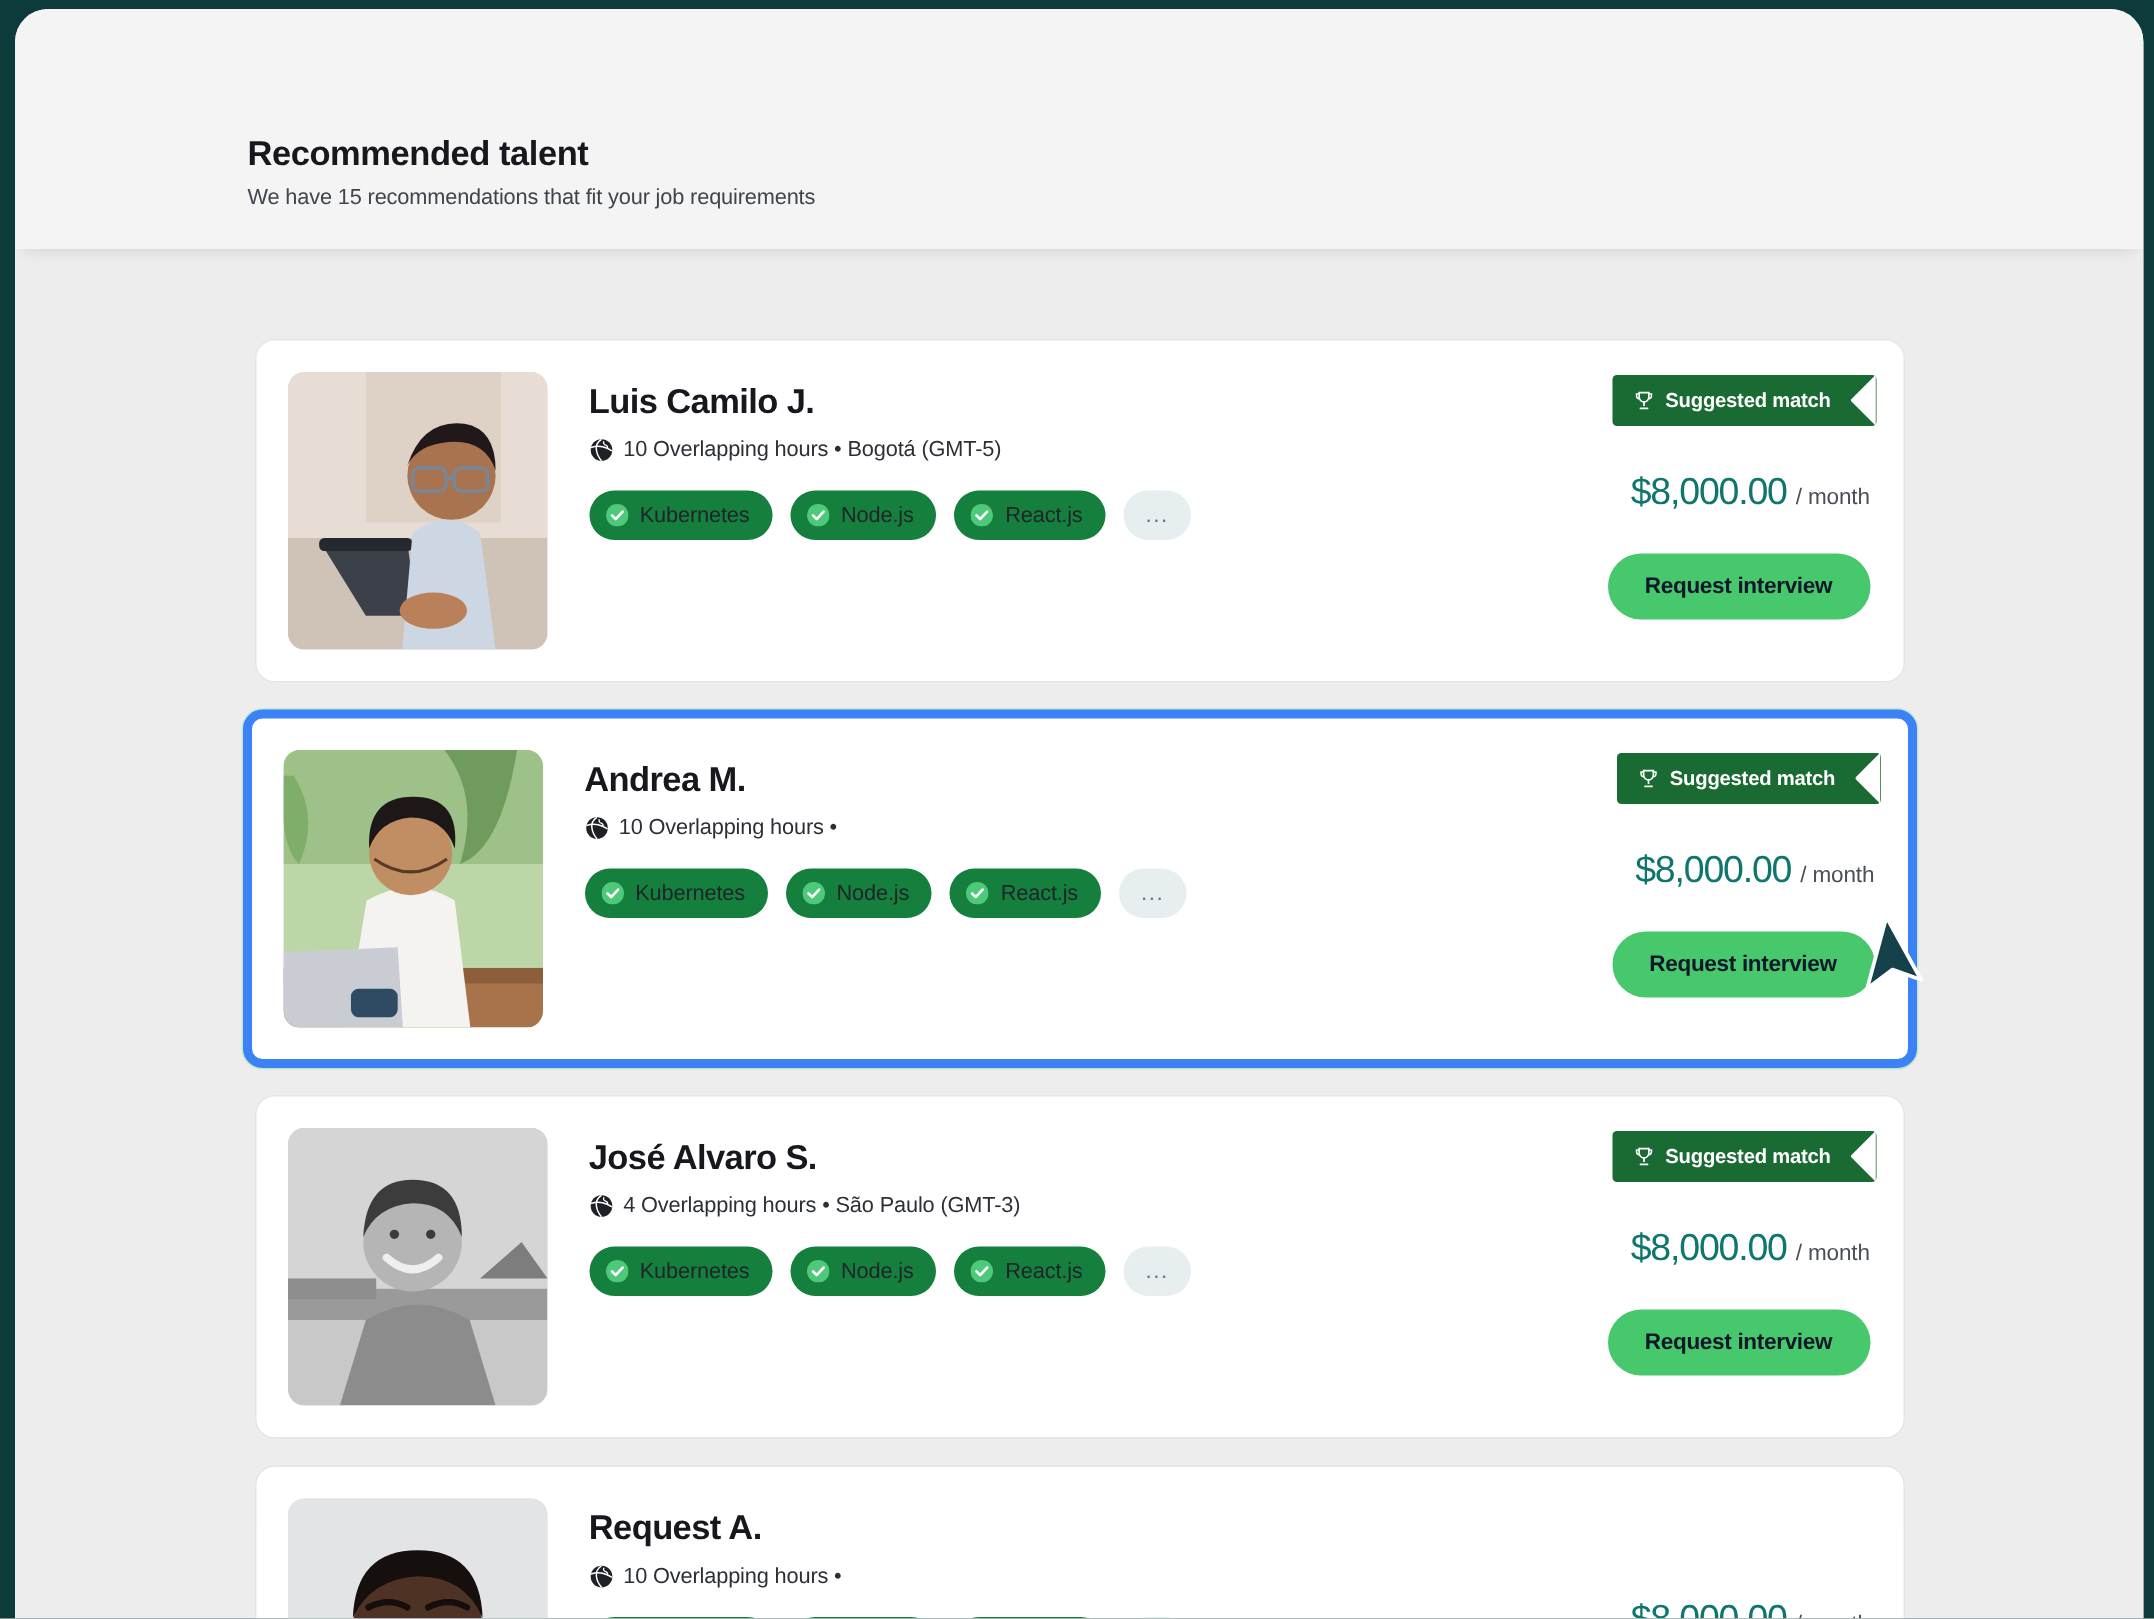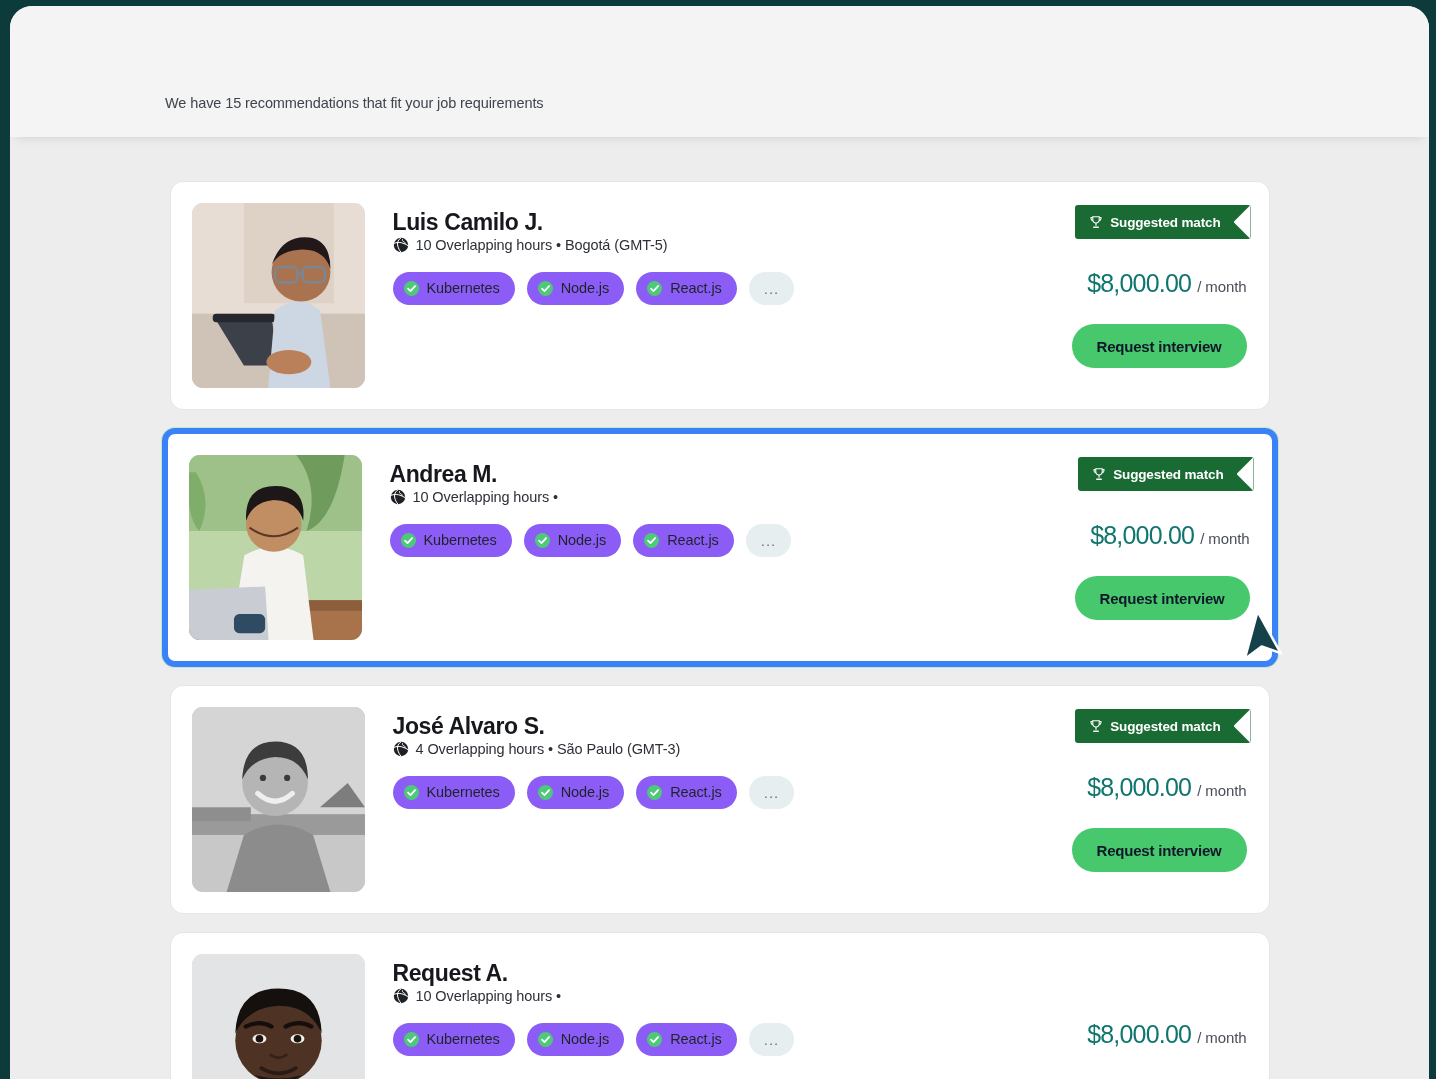--- a/index.html
+++ b/index.html
@@ -50,21 +50,21 @@
     margin-top: 7px;
     font-size: 14.5px;
     color: #3f444d;
     letter-spacing: -0.1px;
   }
 
   
   #list-region {
     flex: 1 1 auto;
     background: #ededed;
-    padding: 44px 0 0 0;
+    padding: 60px 0 0 0;
     overflow: hidden;
     position: relative;
   }
 
   .card-wrap {
     width: 1100px;
     margin: 0 auto 18px auto;
     position: relative;
   }
 
@@ -107,20 +107,21 @@
   .talent-name {
     font-size: 23px;
     font-weight: bold;
     color: #16181d;
     letter-spacing: -0.4px;
     line-height: 1.2;
   }
   .meta-row {
     display: flex;
     align-items: center;
+    margin-top: 11px;
     font-size: 14.5px;
     color: #2c3036;
     letter-spacing: -0.1px;
   }
   .globe-icon {
     flex: 0 0 auto;
     width: 16px;
     height: 16px;
     margin-right: 7px;
     display: block;
@@ -128,21 +129,21 @@
   .chips {
     display: flex;
     align-items: center;
     margin-top: 19px;
     gap: 12px;
     flex-wrap: wrap;
   }
   .chip {
     display: inline-flex;
     align-items: center;
-    background: #8b5cf6;
+    background: #15803d;
     border-radius: 17px;
     height: 33px;
     padding: 0 15px 0 11px;
     font-size: 14.5px;
     color: #1f2429;
     letter-spacing: -0.1px;
   }
   .chip .check {
     flex: 0 0 auto;
     width: 15px;
@@ -237,20 +238,21 @@
     z-index: 40;
     pointer-events: none;
   }
 </style>
 </head>
 <body>
 
 <div id="app-frame">
 
   <div id="header">
+    <div id="header-title">Recommended talent</div>
     <div id="header-subtitle">We have 15 recommendations that fit your job requirements</div>
   </div>
 
   <div id="list-region">
 
   <div class="card-wrap">
         <div class="card">
           <div class="avatar">
             <svg viewBox="0 0 100 107" preserveAspectRatio="xMidYMid slice">
               <rect width="100" height="107" fill="#e8ddd4"></rect>

